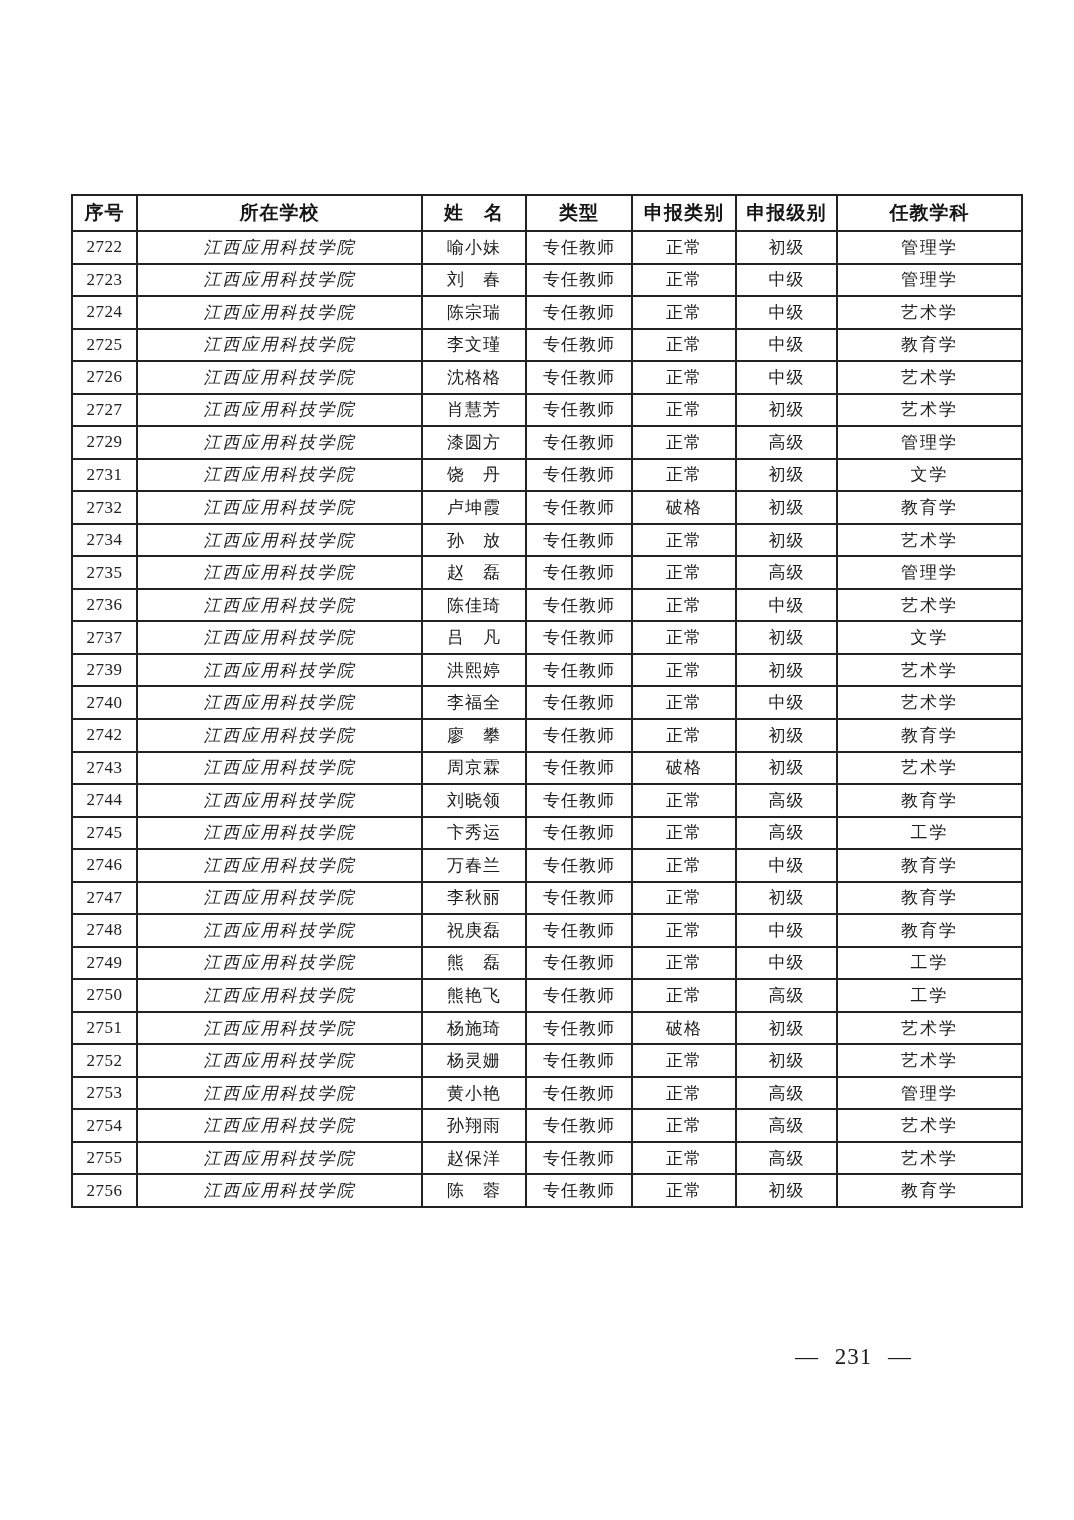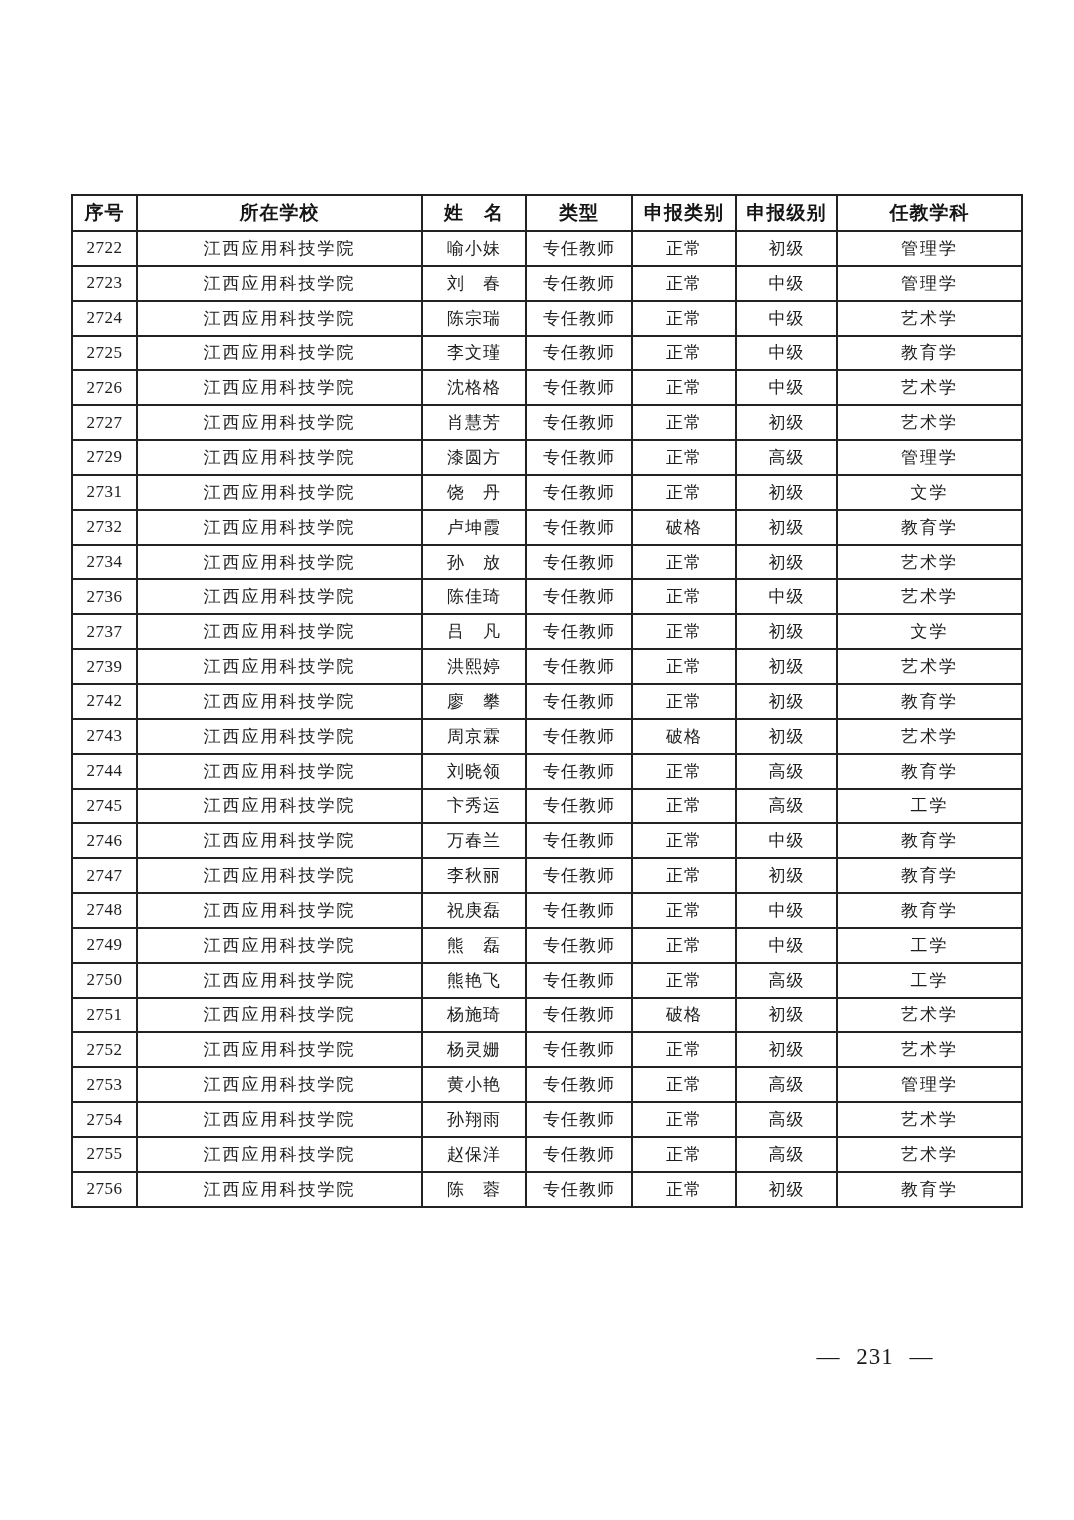--- a/index.html
+++ b/index.html
@@ -43,33 +43,34 @@
     letter-spacing: 1px;
     color: #151515;
   }
   table.roster td {
     font-size: 17px;
     letter-spacing: 1px;
     color: #202020;
   }
   table.roster td.col-school {
     letter-spacing: 2px;
+    font-style: italic;
   }
   table.roster td.col-index {
     letter-spacing: 0.5px;
   }
   table.roster td.col-subject {
     letter-spacing: 2px;
   }
   .page-footer {
     position: absolute;
     left: 795px;
     top: 1344px;
     width: 160px;
-    text-align: center;
+    text-align: left;
     font-size: 23px;
     word-spacing: 9px;
     letter-spacing: 1px;
     color: #1b1b1b;
     font-family: "Liberation Serif", "DejaVu Serif", serif;
   }
 </style>
 </head>
 <body>
 
@@ -181,20 +182,29 @@
         <tr>
           <td class="col-index">2734</td>
           <td class="col-school">江西应用科技学院</td>
           <td class="col-name">孙　放</td>
           <td class="col-type">专任教师</td>
           <td class="col-apply-category">正常</td>
           <td class="col-apply-level">初级</td>
           <td class="col-subject">艺术学</td>
         </tr>
         <tr>
+          <td class="col-index">2735</td>
+          <td class="col-school">江西应用科技学院</td>
+          <td class="col-name">赵　磊</td>
+          <td class="col-type">专任教师</td>
+          <td class="col-apply-category">正常</td>
+          <td class="col-apply-level">高级</td>
+          <td class="col-subject">管理学</td>
+        </tr>
+        <tr>
           <td class="col-index">2736</td>
           <td class="col-school">江西应用科技学院</td>
           <td class="col-name">陈佳琦</td>
           <td class="col-type">专任教师</td>
           <td class="col-apply-category">正常</td>
           <td class="col-apply-level">中级</td>
           <td class="col-subject">艺术学</td>
         </tr>
         <tr>
           <td class="col-index">2737</td>
@@ -205,20 +215,29 @@
           <td class="col-apply-level">初级</td>
           <td class="col-subject">文学</td>
         </tr>
         <tr>
           <td class="col-index">2739</td>
           <td class="col-school">江西应用科技学院</td>
           <td class="col-name">洪熙婷</td>
           <td class="col-type">专任教师</td>
           <td class="col-apply-category">正常</td>
           <td class="col-apply-level">初级</td>
+          <td class="col-subject">艺术学</td>
+        </tr>
+        <tr>
+          <td class="col-index">2740</td>
+          <td class="col-school">江西应用科技学院</td>
+          <td class="col-name">李福全</td>
+          <td class="col-type">专任教师</td>
+          <td class="col-apply-category">正常</td>
+          <td class="col-apply-level">中级</td>
           <td class="col-subject">艺术学</td>
         </tr>
         <tr>
           <td class="col-index">2742</td>
           <td class="col-school">江西应用科技学院</td>
           <td class="col-name">廖　攀</td>
           <td class="col-type">专任教师</td>
           <td class="col-apply-category">正常</td>
           <td class="col-apply-level">初级</td>
           <td class="col-subject">教育学</td>

